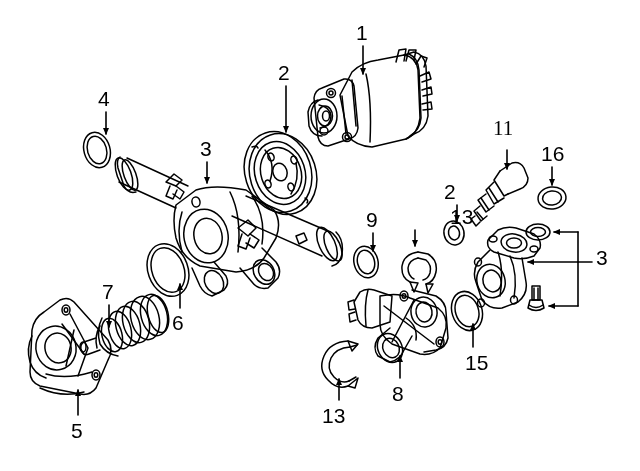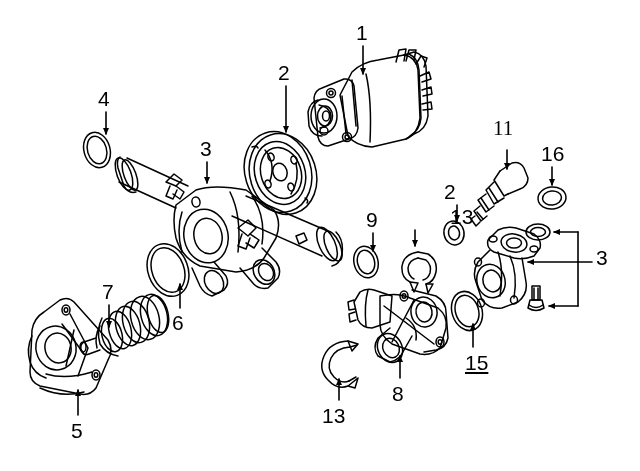--- a/index.html
+++ b/index.html
@@ -331,16 +331,16 @@
   <div class="callout" style="left:71px;top:420px;">5</div>
   <div class="callout" style="left:172px;top:312px;">6</div>
   <div class="callout" style="left:102px;top:281px;">7</div>
   <div class="callout" style="left:392px;top:383px;">8</div>
   <div class="callout" style="left:366px;top:209px;">9</div>
   <div class="callout" style="left:322px;top:405px;">13</div>
   <div class="callout" style="left:493px;top:118px;font-family:Liberation Serif, serif;">11</div>
   <div class="callout" style="left:444px;top:181px;">2</div>
   <div class="callout" style="left:402px;top:206px;margin-left:48px;">13</div>
   <div class="callout" style="left:596px;top:247px;">3</div>
-  <div class="callout" style="left:465px;top:352px;text-decoration:underline;">15</div>
+  <div class="callout" style="left:465px;top:352px;">15</div>
   <div class="callout" style="left:541px;top:143px;">16</div>
 
 </div>
 
 </body></html>

